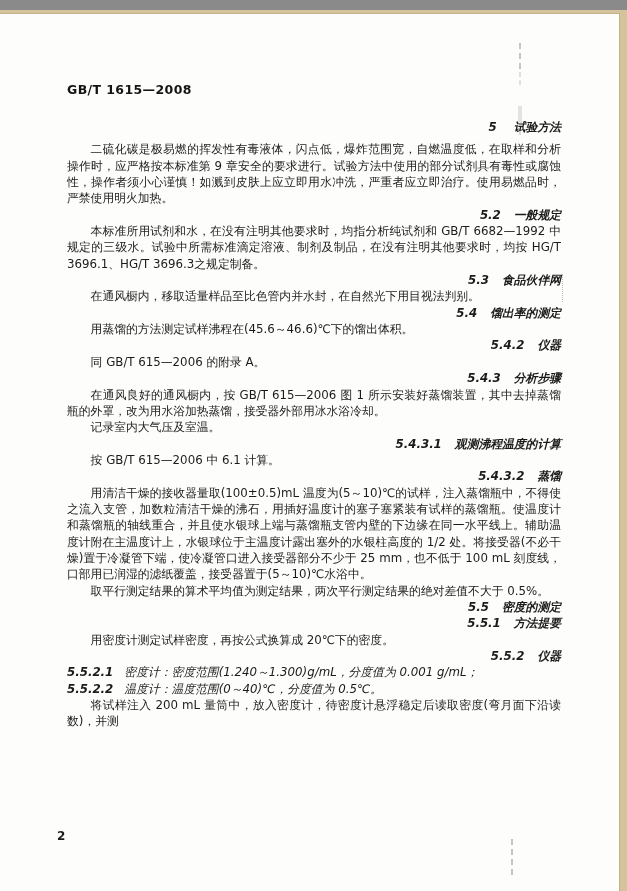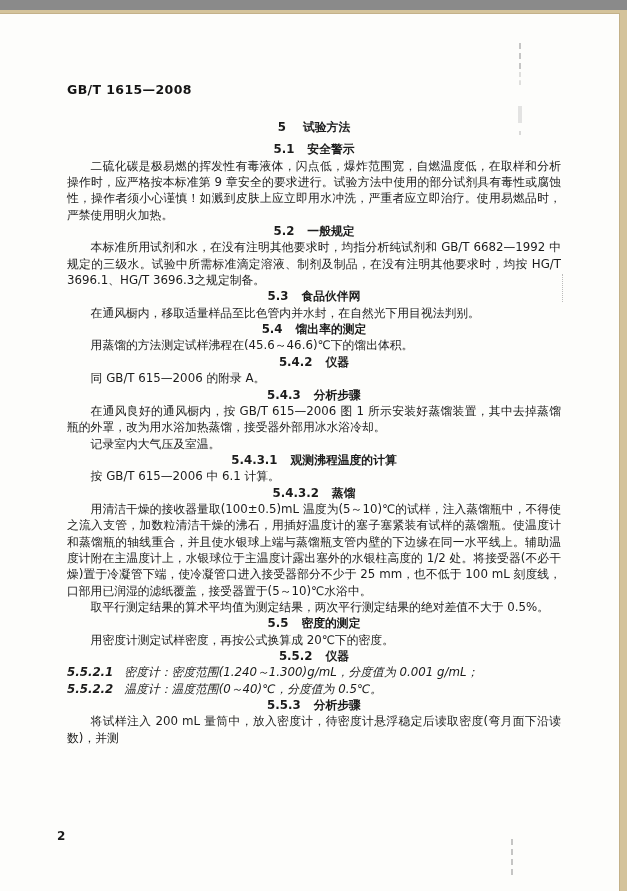--- a/index.html
+++ b/index.html
@@ -16,21 +16,21 @@
   .std-header{
     position:absolute;left:67px;top:72px;
     font-size:12.5px;font-weight:bold;color:#141414;letter-spacing:.4px;
     white-space:nowrap;
   }
   .doc-body{
     position:absolute;left:67px;top:103px;width:494px;
     font-size:11.8px;line-height:16.35px;color:#1b1b1b;
     text-align:justify;
   }
-  .heading{font-weight:bold;text-align:center;}
+  .heading{font-weight:bold;text-align:right;font-style:italic;}
   .h1{margin:6px 0;}
   .cnum{font-weight:bold;margin-right:13px;}
   .h1 .cnum{margin-right:17px;}
   .clause{text-align:justify;font-style:italic;}
   .clause .cnum{margin-right:11px;}
   .para{text-indent:2em;}
   .page-number{
     position:absolute;left:57px;top:819px;
     font-size:12px;color:#1b1b1b;font-weight:bold;
   }
@@ -50,44 +50,43 @@
 </head>
 <body>
 
 <div class="scan">
   <div class="paper"></div>
 
   <div class="std-header">GB/T 1615—2008</div>
 
   <div class="doc-body">
       <div class="heading h1"><span class="cnum">5</span><span class="ctitle">试验方法</span></div>
-      <div class="heading h2"><span class="cnum">5.1</span><span class="ctitle">安全警示</span></div>
       <div class="para">二硫化碳是极易燃的挥发性有毒液体，闪点低，爆炸范围宽，自燃温度低，在取样和分析操作时，应严格按本标准第 9 章安全的要求进行。试验方法中使用的部分试剂具有毒性或腐蚀性，操作者须小心谨慎！如溅到皮肤上应立即用水冲洗，严重者应立即治疗。使用易燃品时，严禁使用明火加热。</div>
       <div class="heading h2"><span class="cnum">5.2</span><span class="ctitle">一般规定</span></div>
       <div class="para">本标准所用试剂和水，在没有注明其他要求时，均指分析纯试剂和 GB/T 6682—1992 中规定的三级水。试验中所需标准滴定溶液、制剂及制品，在没有注明其他要求时，均按 HG/T 3696.1、HG/T 3696.3之规定制备。</div>
       <div class="heading h2"><span class="cnum">5.3</span><span class="ctitle">食品伙伴网</span></div>
       <div class="para">在通风橱内，移取适量样品至比色管内并水封，在自然光下用目视法判别。</div>
       <div class="heading h2"><span class="cnum">5.4</span><span class="ctitle">馏出率的测定</span></div>
       <div class="para">用蒸馏的方法测定试样沸程在(45.6～46.6)℃下的馏出体积。</div>
       <div class="heading h2"><span class="cnum">5.4.2</span><span class="ctitle">仪器</span></div>
       <div class="para">同 GB/T 615—2006 的附录 A。</div>
       <div class="heading h2"><span class="cnum">5.4.3</span><span class="ctitle">分析步骤</span></div>
       <div class="para">在通风良好的通风橱内，按 GB/T 615—2006 图 1 所示安装好蒸馏装置，其中去掉蒸馏瓶的外罩，改为用水浴加热蒸馏，接受器外部用冰水浴冷却。</div>
       <div class="para">记录室内大气压及室温。</div>
       <div class="heading h2"><span class="cnum">5.4.3.1</span><span class="ctitle">观测沸程温度的计算</span></div>
       <div class="para">按 GB/T 615—2006 中 6.1 计算。</div>
       <div class="heading h2"><span class="cnum">5.4.3.2</span><span class="ctitle">蒸馏</span></div>
       <div class="para">用清洁干燥的接收器量取(100±0.5)mL 温度为(5～10)℃的试样，注入蒸馏瓶中，不得使之流入支管，加数粒清洁干燥的沸石，用插好温度计的塞子塞紧装有试样的蒸馏瓶。使温度计和蒸馏瓶的轴线重合，并且使水银球上端与蒸馏瓶支管内壁的下边缘在同一水平线上。辅助温度计附在主温度计上，水银球位于主温度计露出塞外的水银柱高度的 1/2 处。将接受器(不必干燥)置于冷凝管下端，使冷凝管口进入接受器部分不少于 25 mm，也不低于 100 mL 刻度线，口部用已润湿的滤纸覆盖，接受器置于(5～10)℃水浴中。</div>
       <div class="para">取平行测定结果的算术平均值为测定结果，两次平行测定结果的绝对差值不大于 0.5%。</div>
       <div class="heading h2"><span class="cnum">5.5</span><span class="ctitle">密度的测定</span></div>
+      <div class="heading h2"><span class="cnum">5.5.1</span><span class="ctitle">方法提要</span></div>
       <div class="para">用密度计测定试样密度，再按公式换算成 20℃下的密度。</div>
       <div class="heading h2"><span class="cnum">5.5.2</span><span class="ctitle">仪器</span></div>
       <div class="clause"><span class="cnum">5.5.2.1</span><span>密度计：密度范围(1.240～1.300)g/mL，分度值为 0.001 g/mL；</span></div>
       <div class="clause"><span class="cnum">5.5.2.2</span><span>温度计：温度范围(0～40)℃，分度值为 0.5℃。</span></div>
-      <div class="heading h2"><span class="cnum">5.5.3</span><span class="ctitle">分析步骤</span></div>
       <div class="para">将试样注入 200 mL 量筒中，放入密度计，待密度计悬浮稳定后读取密度(弯月面下沿读数)，并测</div>
     </div>
 
   <div class="page-number">2</div>
 
   <div class="watermark">食品伙伴网 http://www.foodmate.net</div>
 
   <div class="artifact art-1"></div>
   <div class="artifact art-2"></div>
   <div class="artifact art-3"></div>

